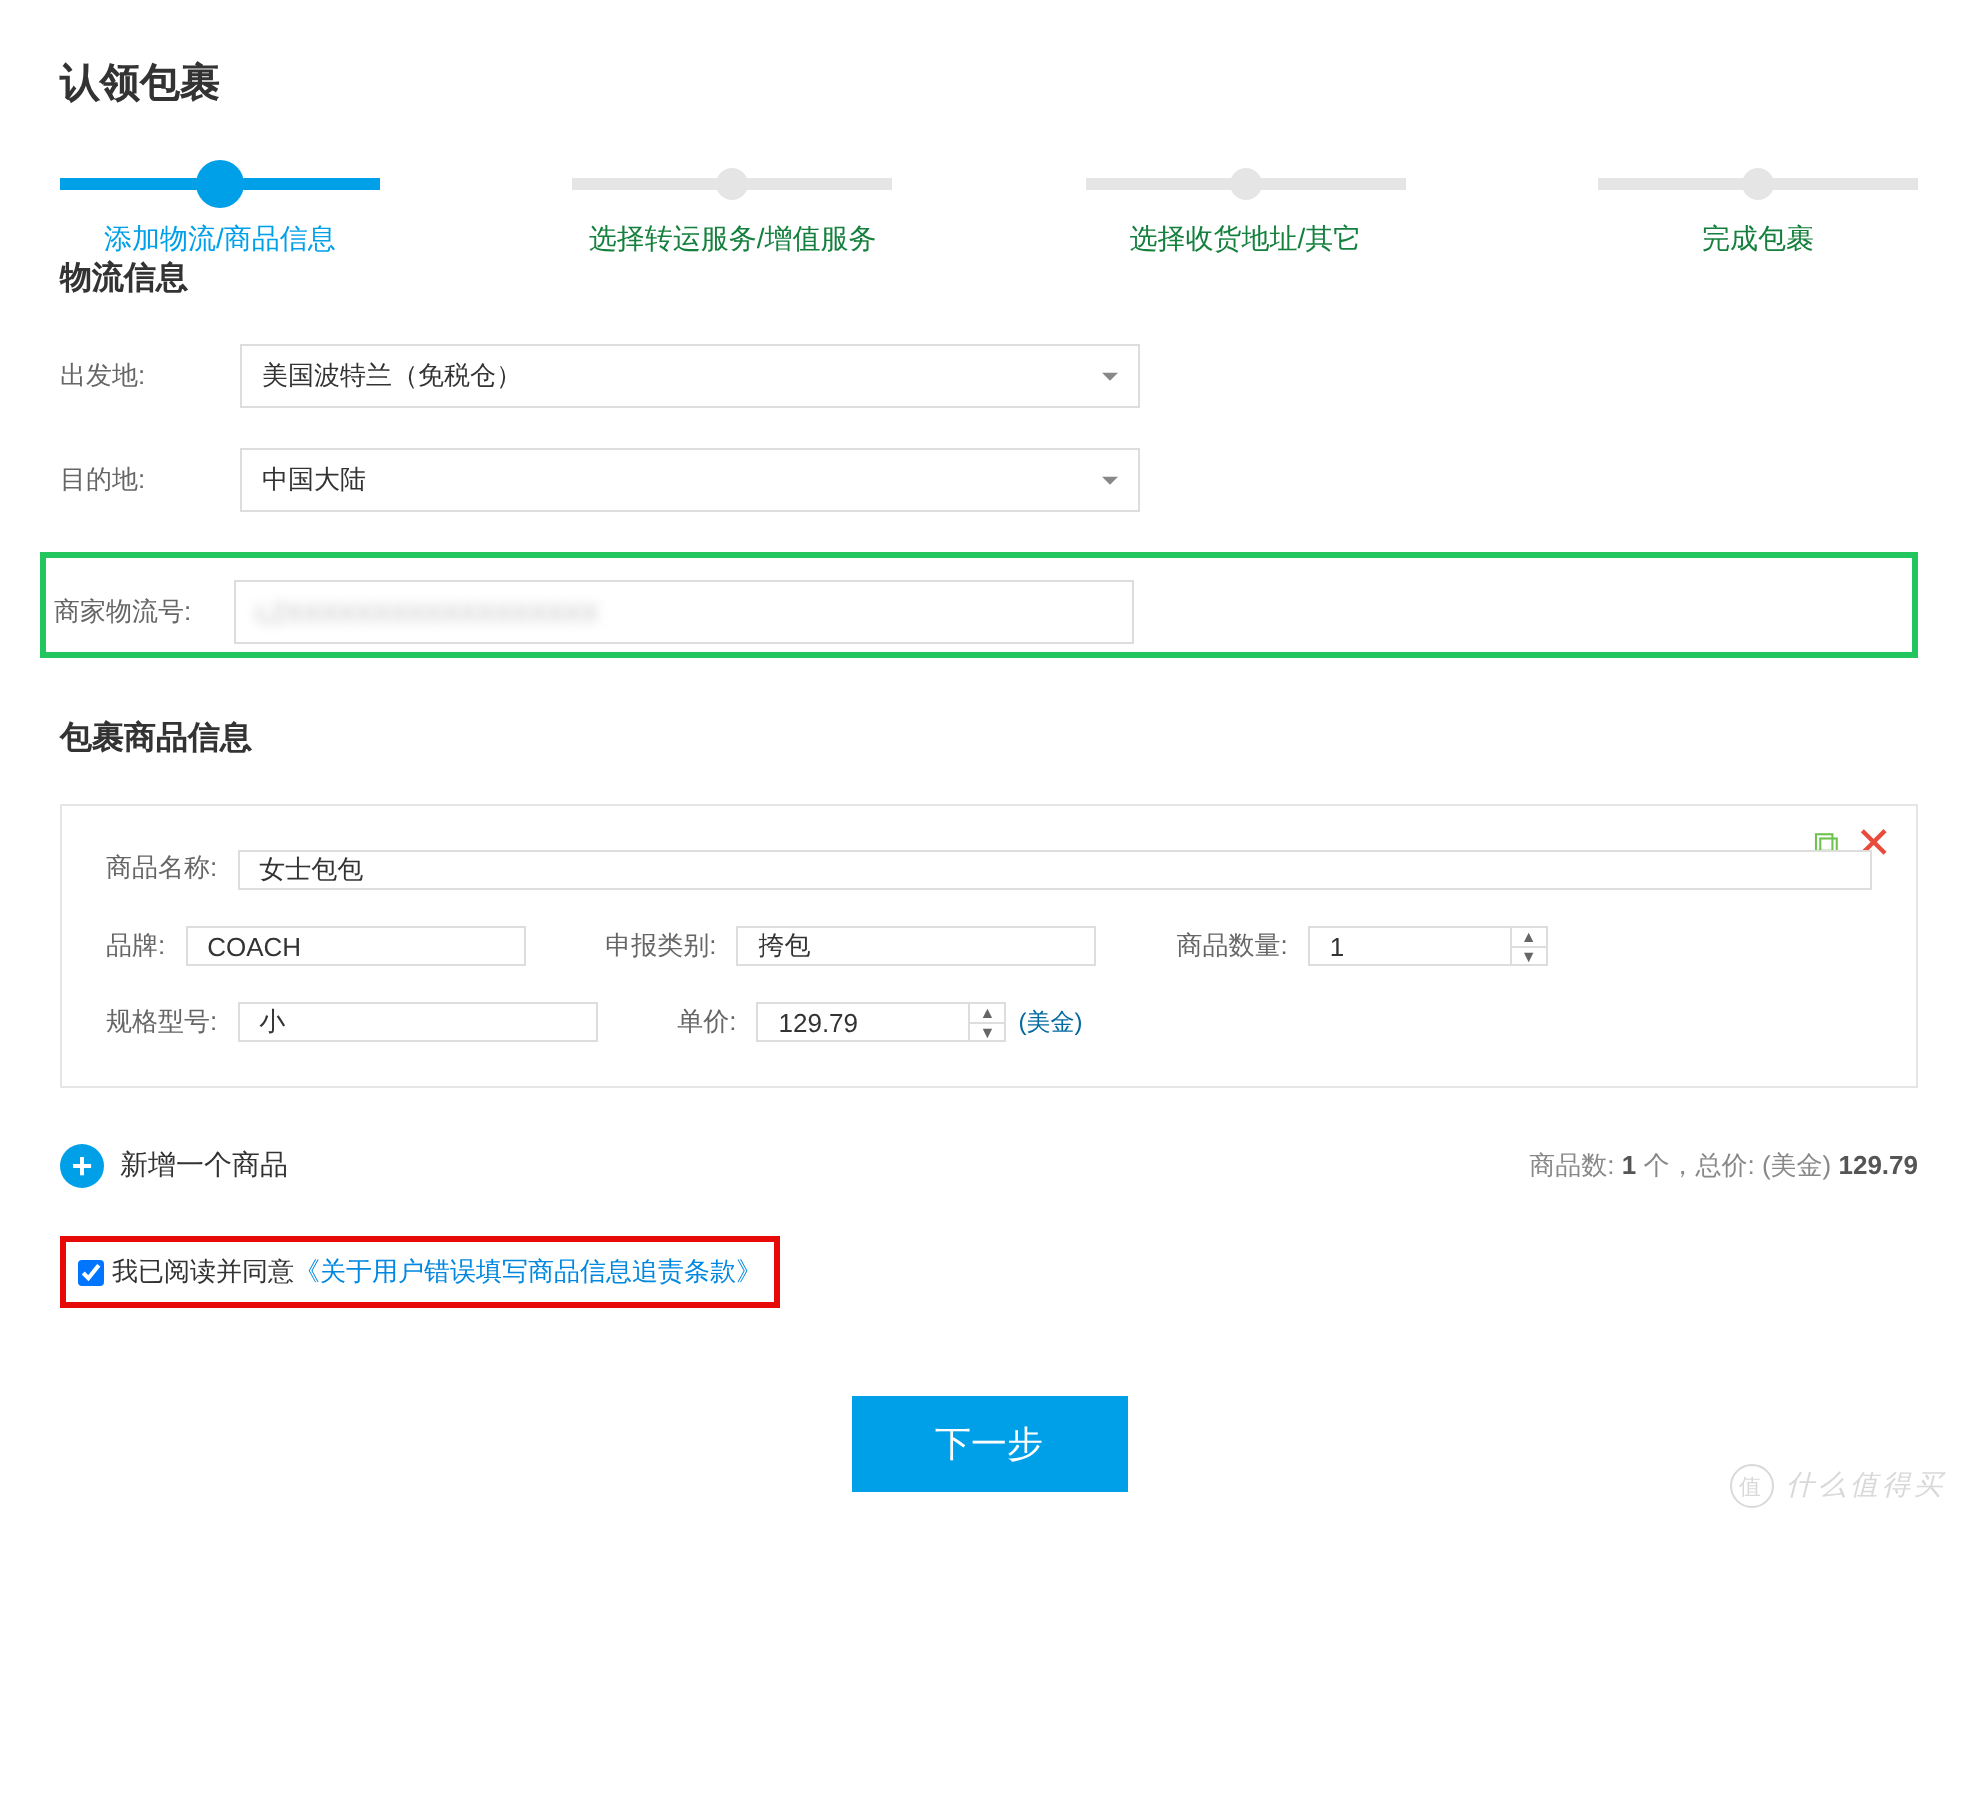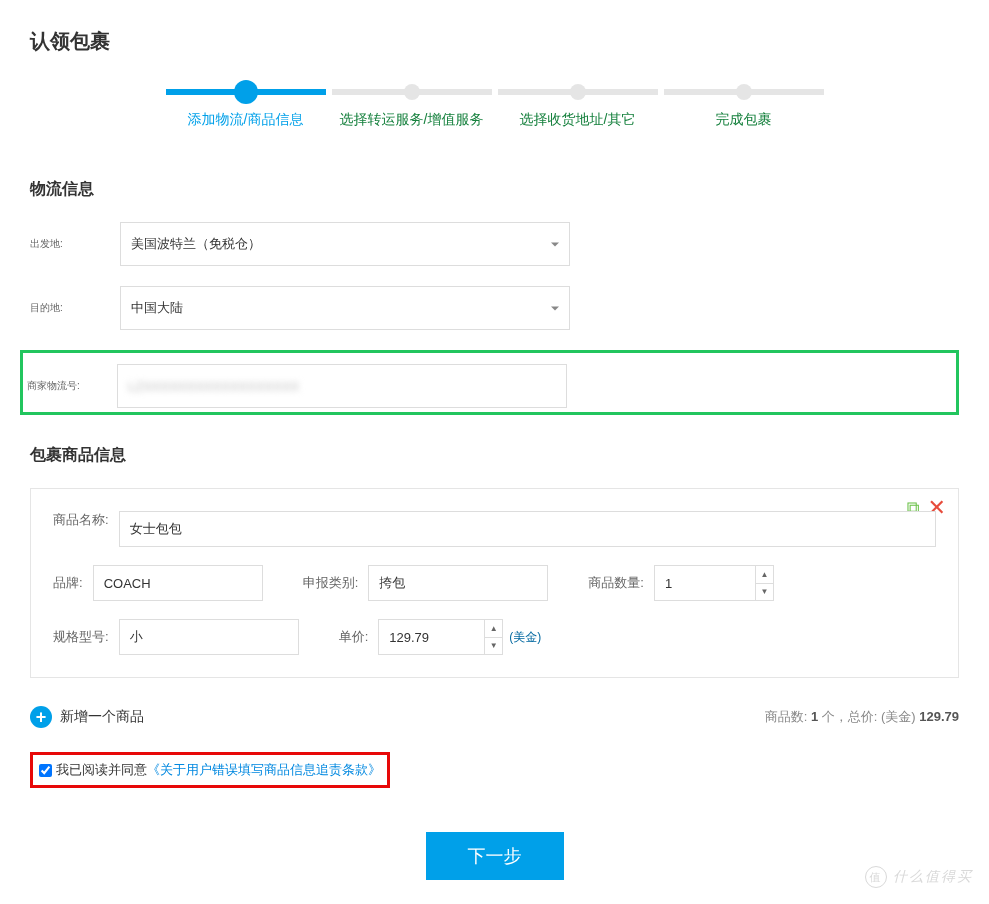--- a/index.html
+++ b/index.html
@@ -15,23 +15,22 @@
     padding: 28px 30px;
   }
   .page-title {
     font-size: 20px;
     font-weight: bold;
     margin-bottom: 34px;
   }
   
   .stepper {
     display: flex;
-    justify-content: center;
+    justify-content: space-between;
     gap: 6px;
-    margin-bottom: 50px;
   }
   .step {
     width: 160px;
     text-align: center;
     position: relative;
   }
   .step-bar {
     height: 6px;
     background: #e5e5e5;
     position: relative;
@@ -63,26 +62,26 @@
     font-weight: bold;
     margin-bottom: 22px;
   }
   .form-row {
     display: flex;
     align-items: center;
     margin-bottom: 20px;
   }
   .form-label {
     width: 90px;
-    font-size: 10px;
+    font-size: 13px;
     color: #666;
     text-align: left;
   }
   .select, .text-input {
-    height: 44px;
+    height: 32px;
     border: 1px solid #ddd;
     padding: 0 10px;
     font-size: 13px;
     color: #333;
     background: #fff;
     display: flex;
     align-items: center;
     position: relative;
   }
   .select { width: 450px; cursor: pointer; }
@@ -128,21 +127,21 @@
     margin-bottom: 18px;
   }
   .product-row:last-child { margin-bottom: 0; }
   .p-label {
     font-size: 13px;
     color: #666;
     margin-right: 10px;
     white-space: nowrap;
   }
   .p-input {
-    height: 36px;
+    height: 20px;
     border: 1px solid #ddd;
     padding: 0 10px;
     font-size: 13px;
     color: #333;
     background: #fff;
     display: flex;
     align-items: center;
     position: relative;
   }
   .w-full { flex: 1; }

